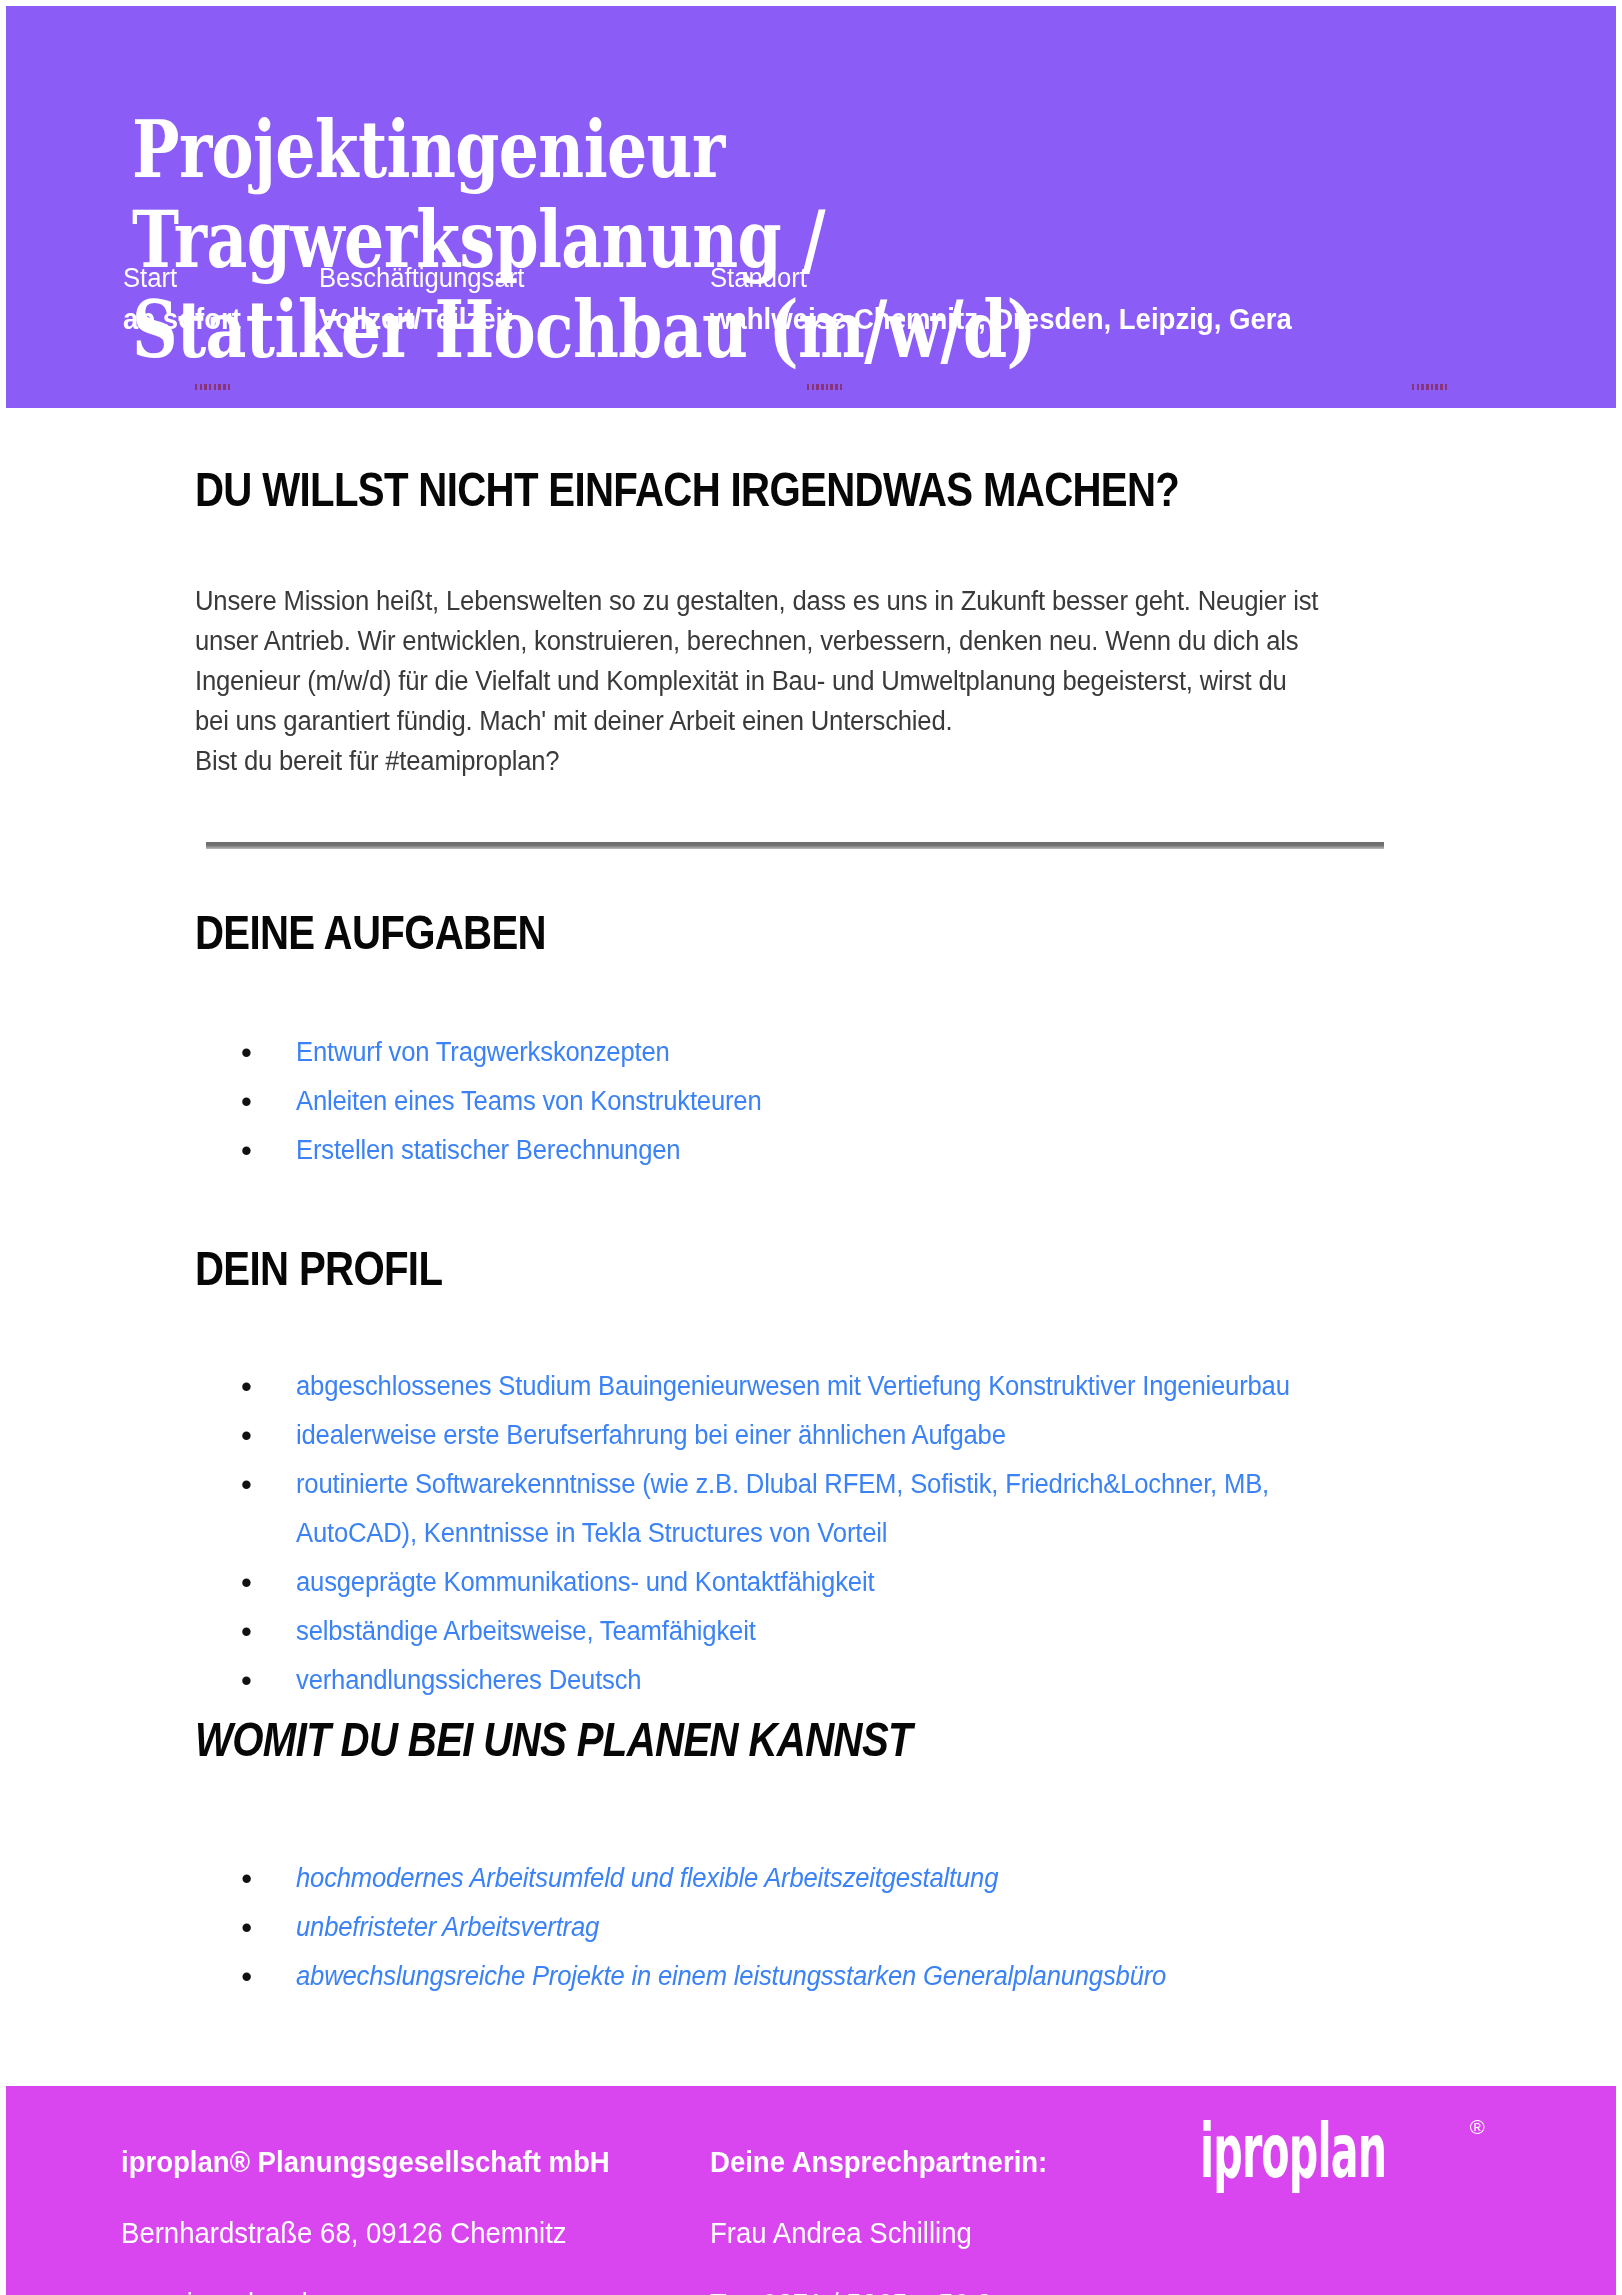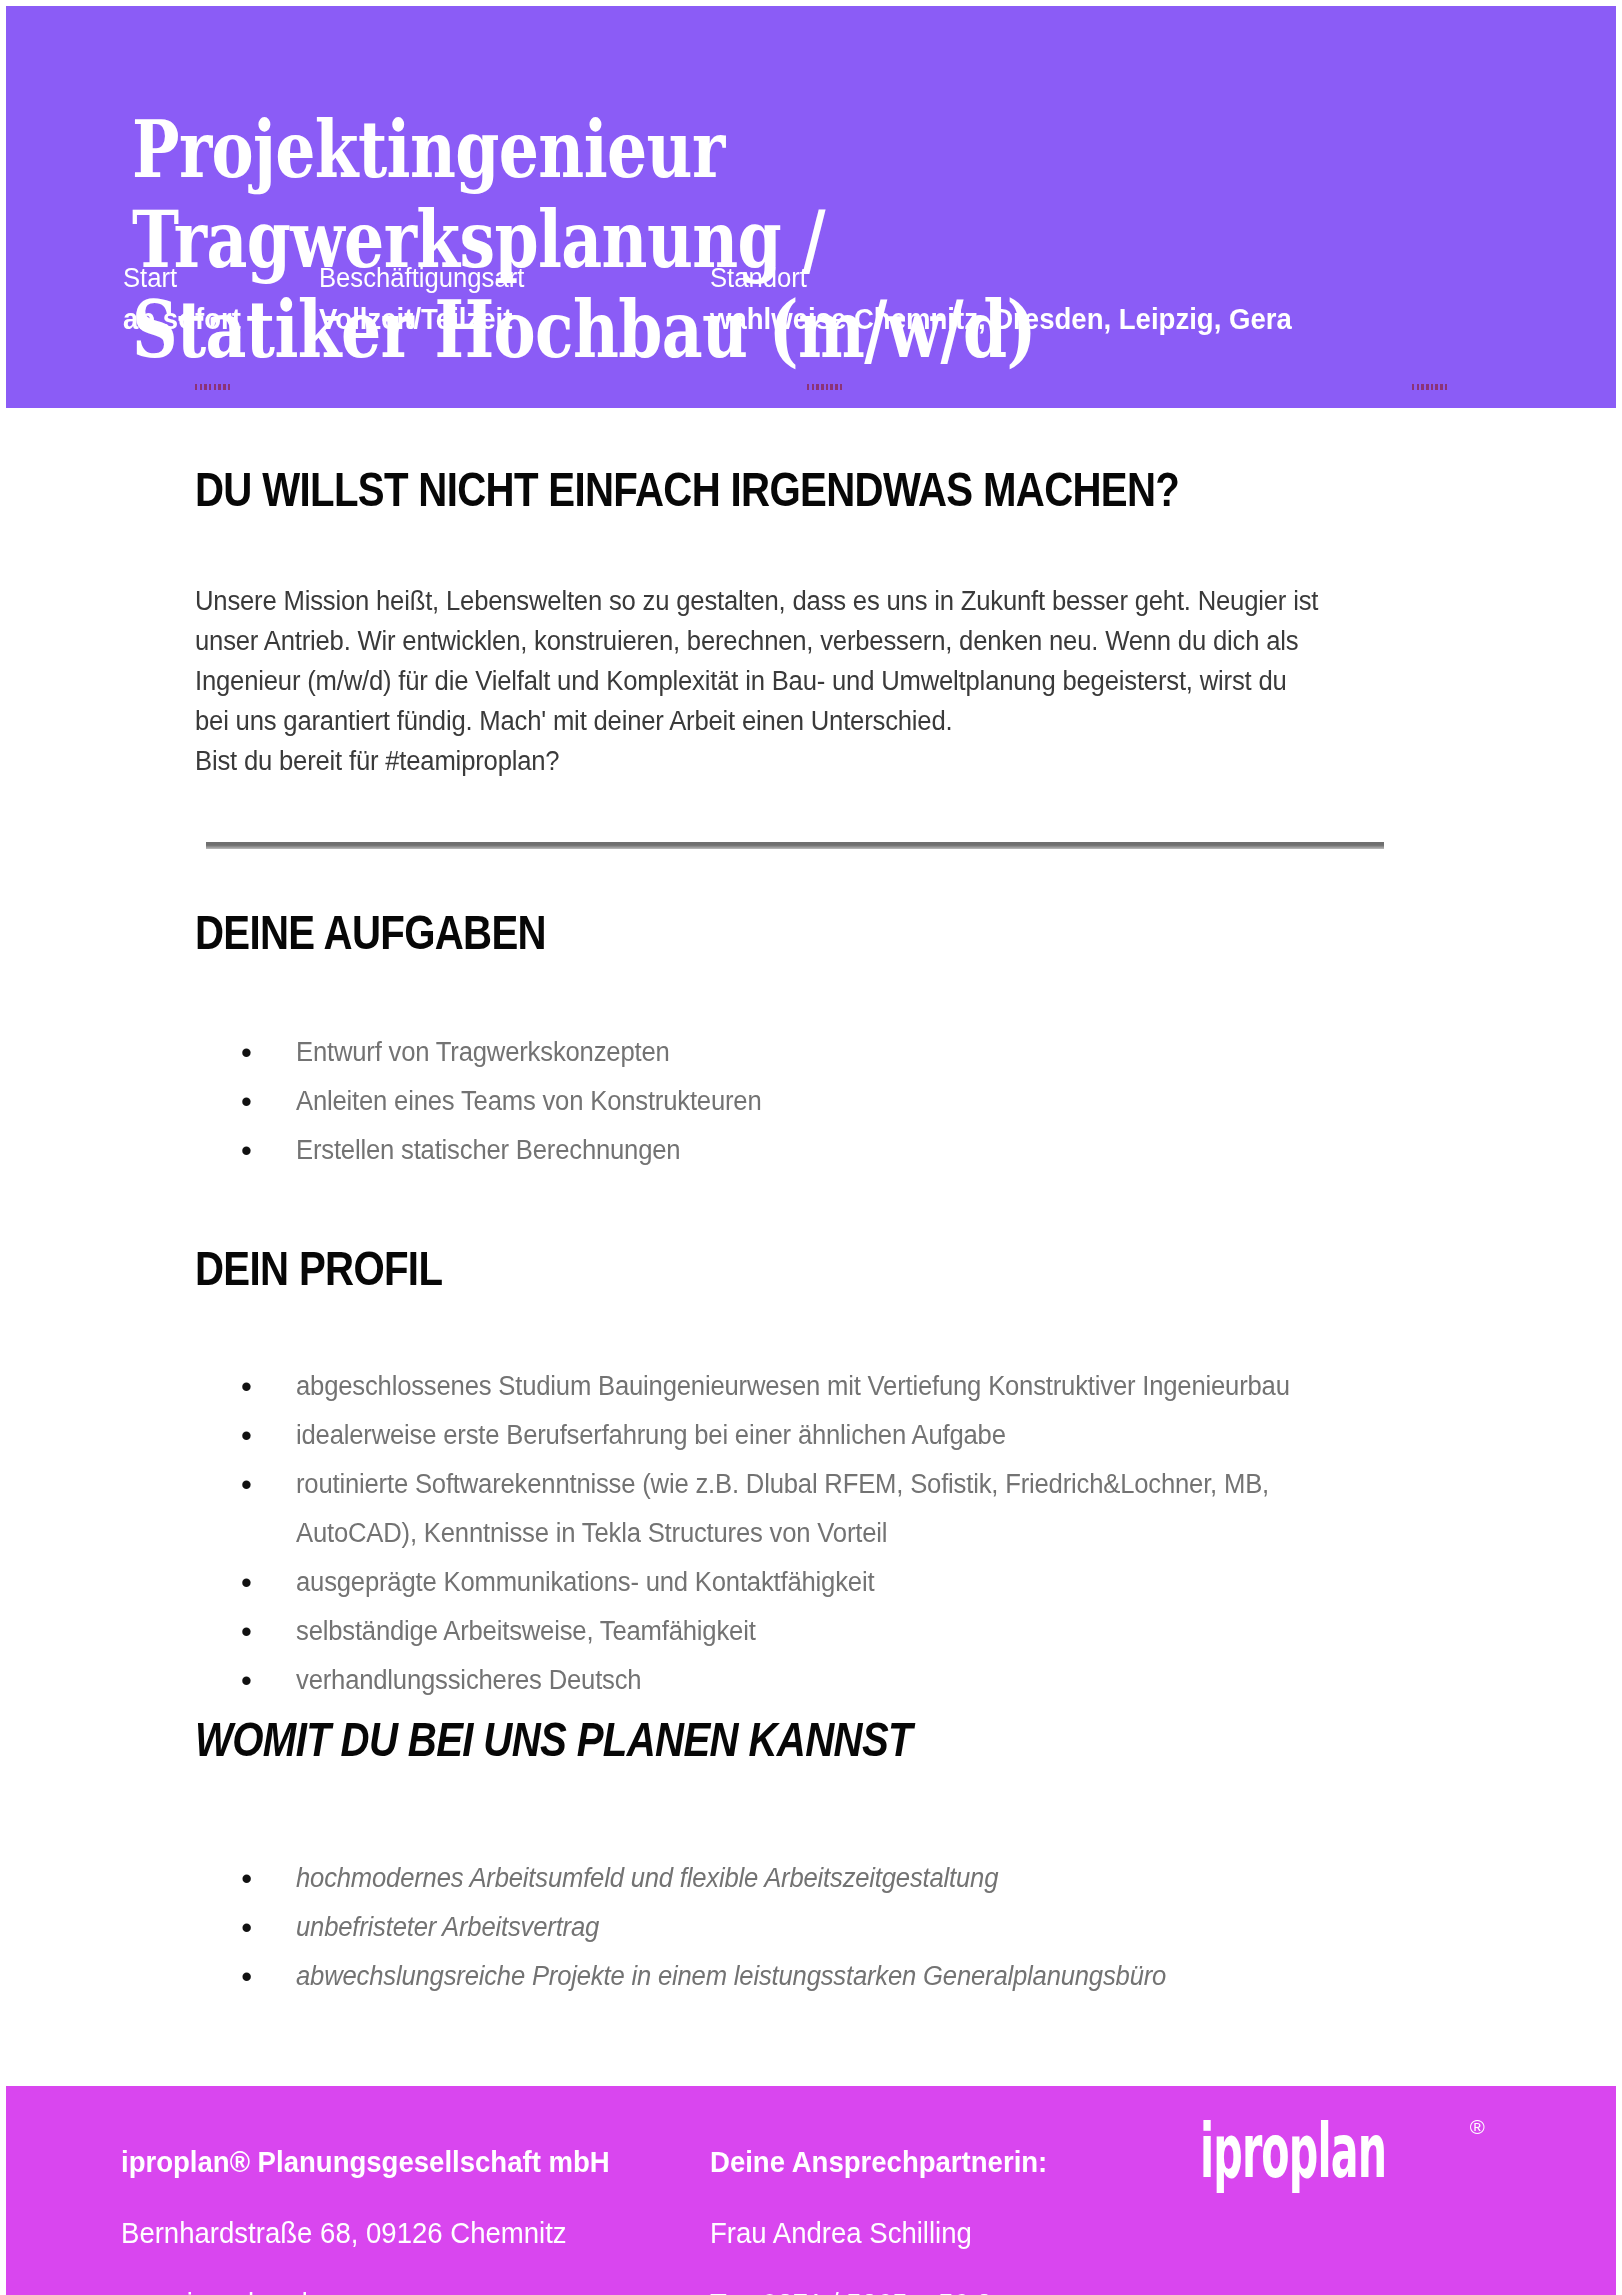--- a/index.html
+++ b/index.html
@@ -68,21 +68,21 @@
 
   
   .section { left:195px; width:1335px; }
   .sec0 { top:905px; } .sec1 { top:1241px; } .sec2 { top:1712px;font-style:italic; }
   .section ul { list-style:none; margin:0; padding:0; }
   .sec0 ul { margin-top:68px; }
   .sec1 ul { margin-top:66px; }
   .sec2 ul { margin-top:87px; }
   .section li {
     position:relative; padding-left:101px;
-    color:#737373; font-size:27px; line-height:49px;
+    color:#3b82f6; font-size:27px; line-height:49px;
   }
   .section li::before {
     content:"\2022";
     position:absolute; left:46px; top:0;
     font-size:31px; color:#111;
   }
   .li-text {
     display:inline-block; white-space:pre-line;
     transform:scaleX(.95); transform-origin:left top;
     letter-spacing:-0.2px;

